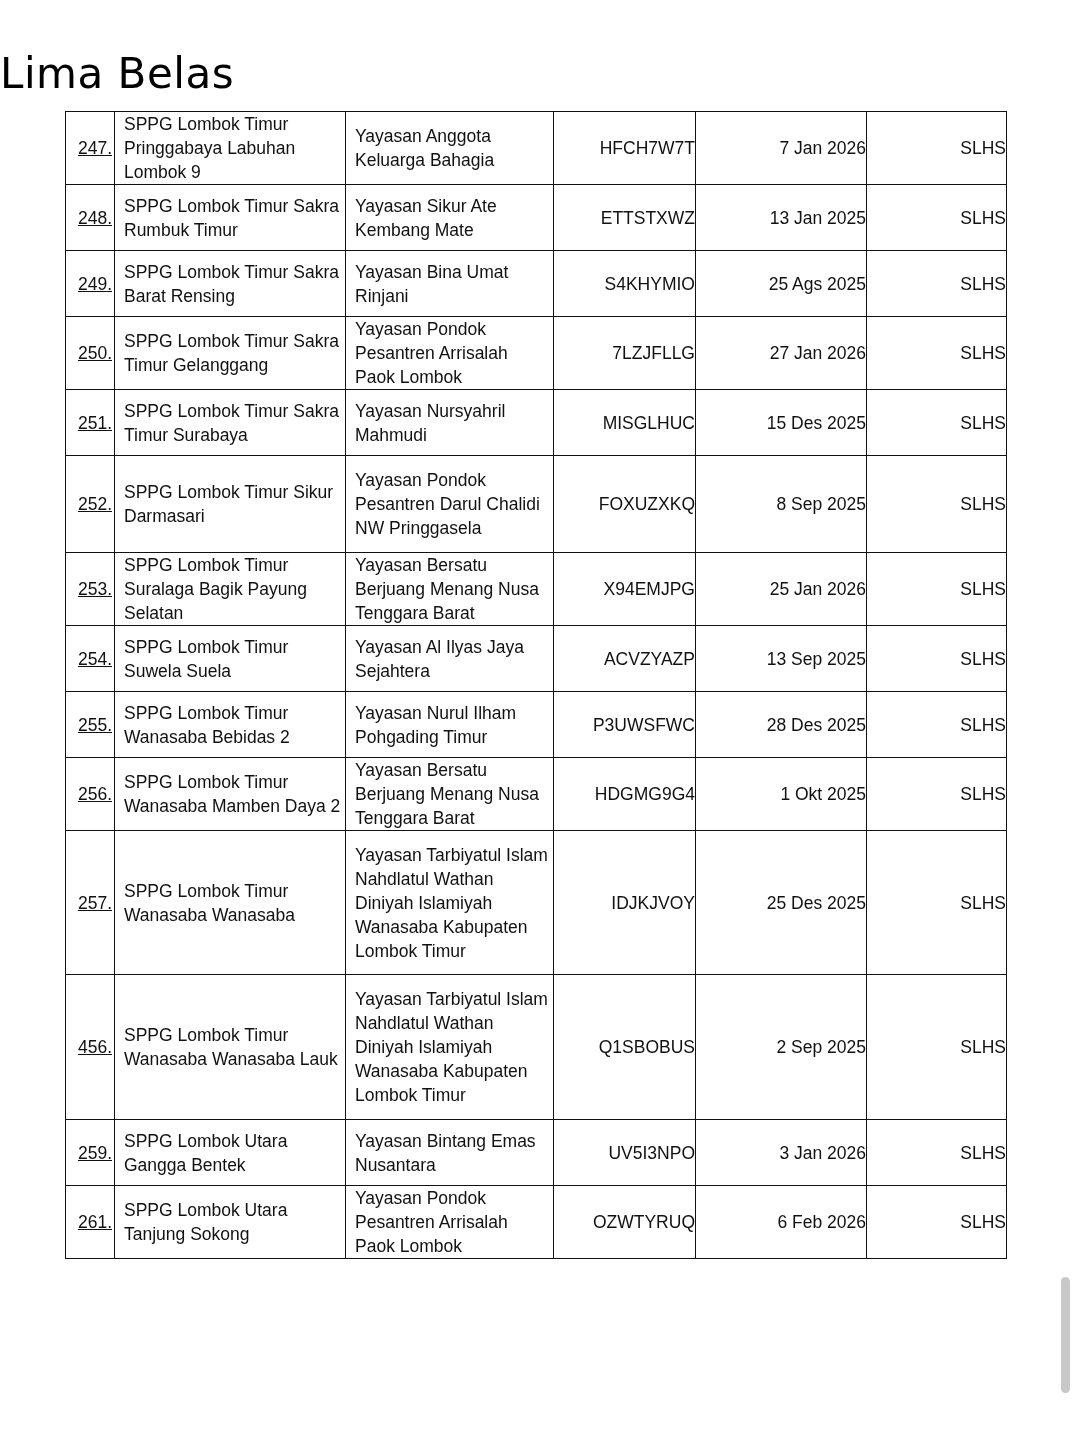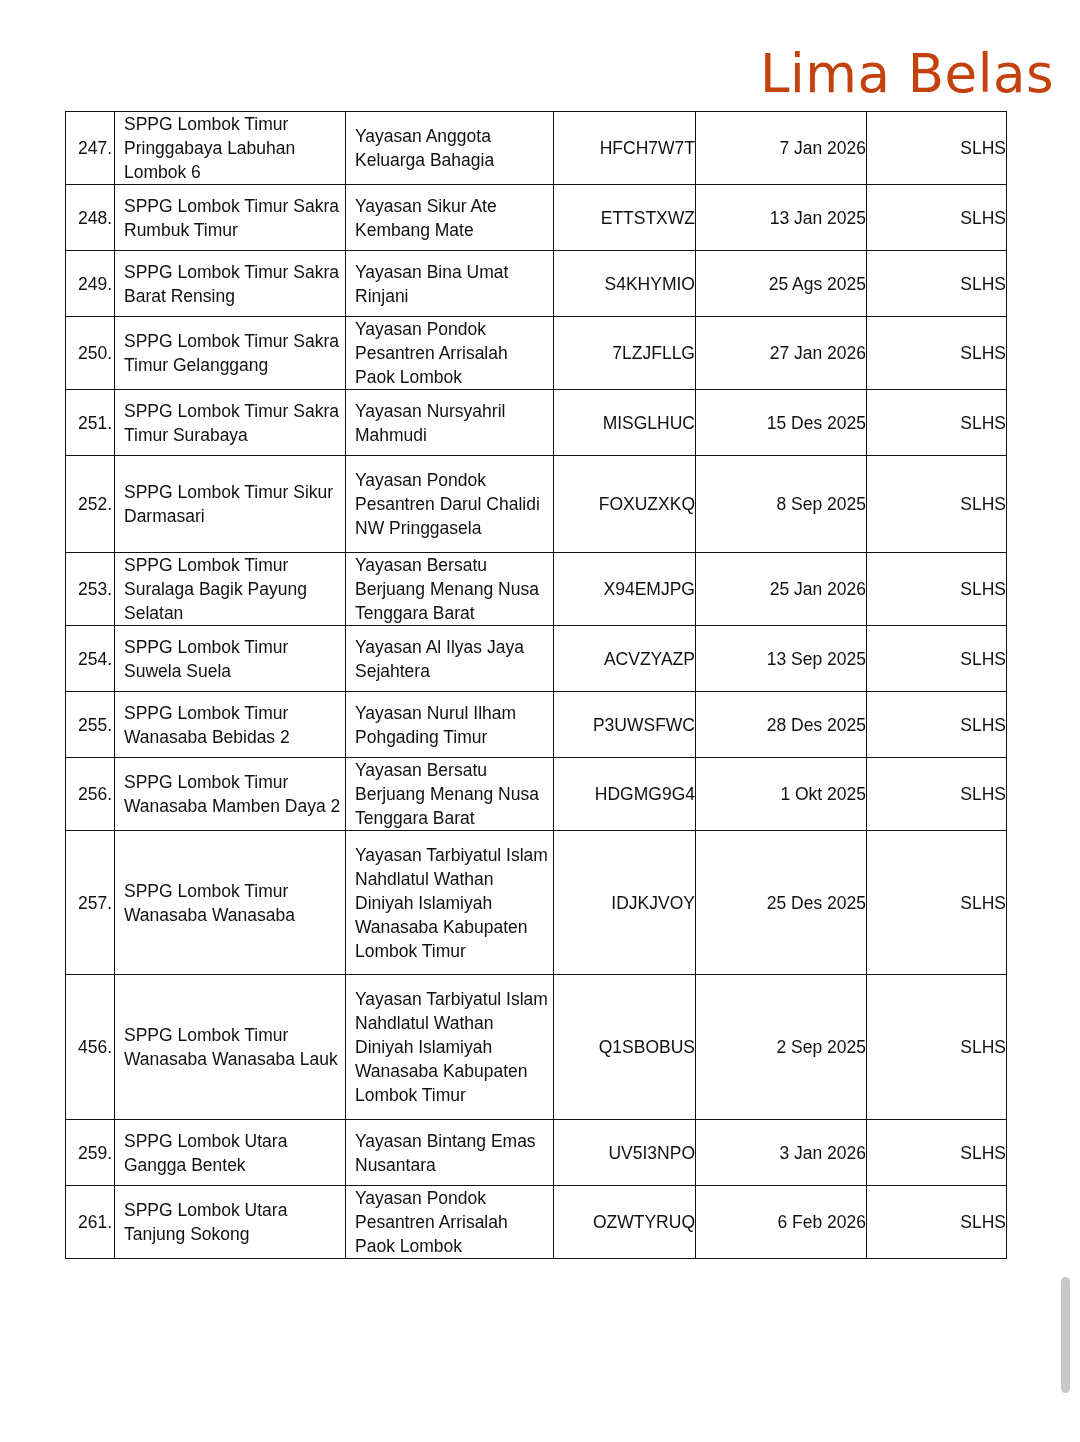--- a/index.html
+++ b/index.html
@@ -13,25 +13,25 @@
       position: relative;
       overflow: hidden;
       font-family: "Liberation Sans", sans-serif;
       color: #111111;
     }
     .page-title {
       position: absolute;
       top: 44px;
       left: 0;
       width: 1054px;
-      text-align: right;
+      text-align: left;
       font-family: "DejaVu Sans", sans-serif;
-      font-size: 53px;
+      font-size: 42px;
       line-height: 60px;
-      color: #c2410c;
+      color: #000000;
       letter-spacing: 0.5px;
     }
     table.data-table {
       position: absolute;
       top: 111px;
       left: 65px;
       width: 941px;
       border-collapse: collapse;
       table-layout: fixed;
       font-size: 17.5px;
@@ -40,20 +40,21 @@
     table.data-table td {
       border: 1.5px solid #111111;
       padding: 0;
       vertical-align: middle;
       overflow: hidden;
     }
     td.col-no {
       text-align: right;
       padding-right: 2px !important;
       padding-left: 2px !important;
+      text-decoration: underline;
     }
     td.col-name, td.col-org {
       padding-left: 9px !important;
       padding-right: 4px !important;
       text-align: left;
     }
     td.col-code, td.col-date, td.col-cert {
       text-align: right;
     }
     .scrollbar {
@@ -76,21 +77,21 @@
     <col style="width:49px">
     <col style="width:231px">
     <col style="width:208px">
     <col style="width:142px">
     <col style="width:171px">
     <col style="width:140px">
   </colgroup>
   <tbody>
     <tr style="height:73px">
       <td class="col-no">247.</td>
-      <td class="col-name">SPPG Lombok Timur Pringgabaya Labuhan Lombok 6</td>
+      <td class="col-name">SPPG Lombok Timur Pringgabaya Labuhan Lombok 9</td>
       <td class="col-org">Yayasan Anggota Keluarga Bahagia</td>
       <td class="col-code">HFCH7W7T</td>
       <td class="col-date">7 Jan 2026</td>
       <td class="col-cert">SLHS</td>
     </tr>
     <tr style="height:66px">
       <td class="col-no">248.</td>
       <td class="col-name">SPPG Lombok Timur Sakra Rumbuk Timur</td>
       <td class="col-org">Yayasan Sikur Ate Kembang Mate</td>
       <td class="col-code">ETTSTXWZ</td>

